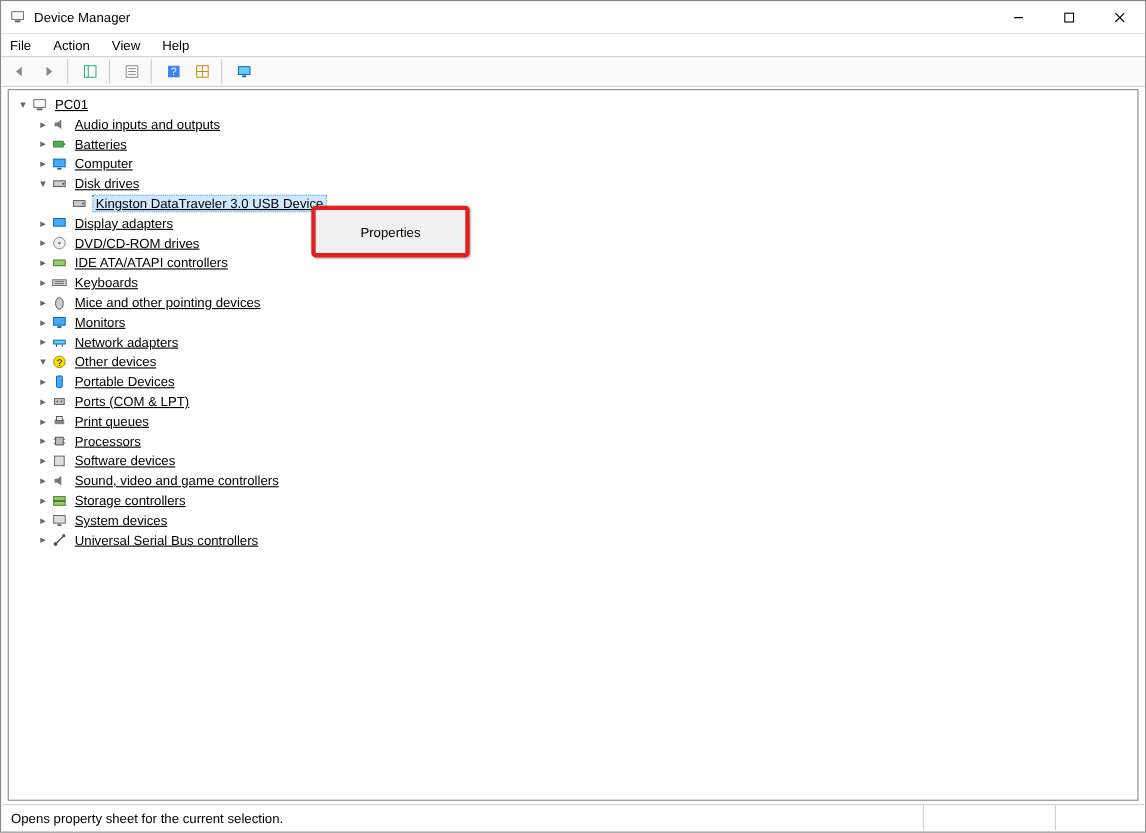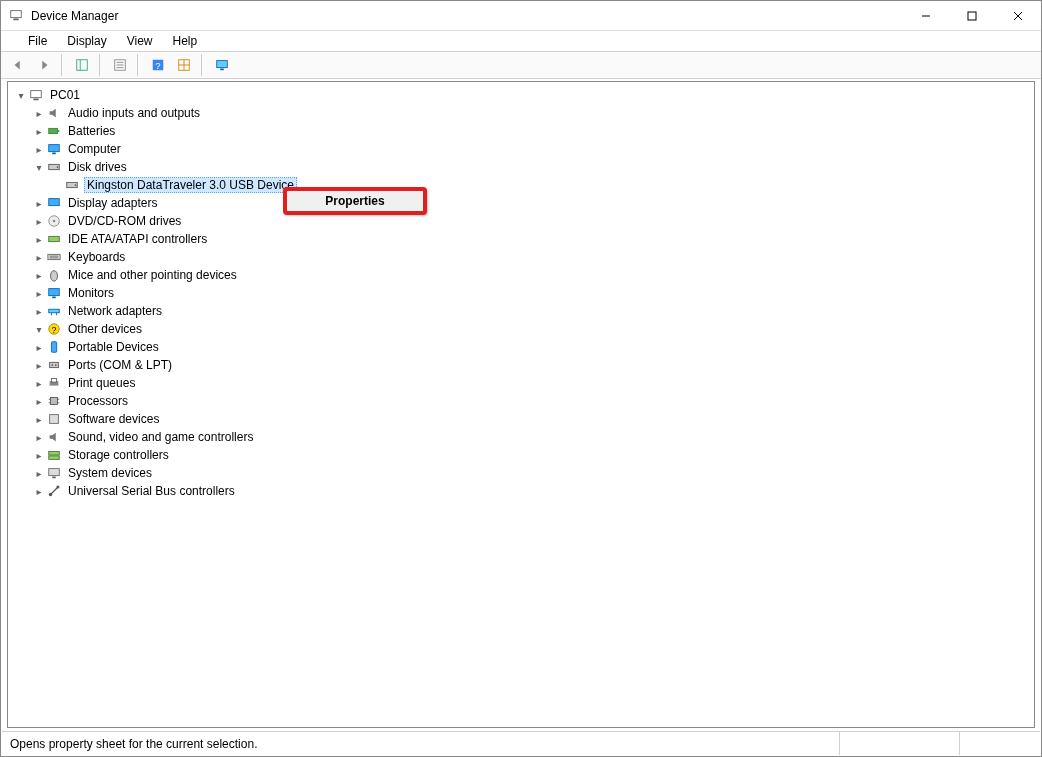--- a/index.html
+++ b/index.html
@@ -32,21 +32,21 @@
     display: flex; align-items: center; justify-content: center;
     font-family: "Segoe UI Symbol", sans-serif;
     font-size: 10px;
     cursor: default;
   }
   .win-btn svg { width: 10px; height: 10px; }
   .menubar {
     height: 20px;
     display: flex;
     align-items: center;
-    padding: 0 19px;
+    padding: 0 0;
     gap: 4px;
   }
   .menubar .menu-item {
     padding: 2px 8px;
     font-size: 12px;
     cursor: default;
   }
   .toolbar {
     height: 28px;
     border-top: 1px solid #d0d0d0;
@@ -83,39 +83,39 @@
     width: 14px; height: 14px;
     display: flex; align-items: center; justify-content: center;
     font-size: 10px; color: #666; cursor: default;
     flex: 0 0 auto;
   }
   .expander.empty { visibility: hidden; }
   .node-icon {
     width: 16px; height: 16px; margin-right: 4px; flex: 0 0 auto;
     display: flex; align-items: center; justify-content: center;
   }
-  .node-label { padding: 0 2px; }
+  .node-label { padding: 0 2px; text-decoration: underline; }
   .node-label.selected {
     background: #cde8ff;
     border: 1px dotted #5aa7e0;
   }
   .indent-0 { padding-left: 6px; }
   .indent-1 { padding-left: 24px; }
   .indent-2 { padding-left: 42px; }
 
   .context-menu {
     position: absolute;
     top: 186px; left: 282px;
-    width: 144px; height: 28px;
+    width: 144px; height: 47px;
     background: #f0f0f0;
     border: 4px solid #e02020;
     border-radius: 4px;
     box-shadow: 1px 1px 2px rgba(0,0,0,.25);
     display: flex; align-items: center; justify-content: center;
-    font-weight: bold;
+    font-weight: normal;
     font-size: 12px;
   }
 
   .statusbar {
     position: absolute;
     left: 1px; right: 1px; bottom: 1px;
     height: 24px;
     border-top: 1px solid #d0d0d0;
     display: flex;
     align-items: flex-end;
@@ -159,21 +159,21 @@
   <div class="win-btn">
     <svg viewBox="0 0 10 10">
         <line x1="1" y1="1" x2="9" y2="9" stroke="#000" stroke-width="1"></line>
         <line x1="9" y1="1" x2="1" y2="9" stroke="#000" stroke-width="1"></line>
       </svg>
   </div>
 </div>
 
 <div class="menubar">
   <div class="menu-item">File</div>
-  <div class="menu-item">Display</div>
+  <div class="menu-item">Action</div>
   <div class="menu-item">View</div>
   <div class="menu-item">Help</div>
 </div>
 
 <div class="toolbar">
   <div class="tb-btn">
       <svg class="ic" viewBox="0 0 16 16">
         <path d="M10 3 L4 8 L10 13 Z" fill="#888"></path>
       </svg>
     </div>

